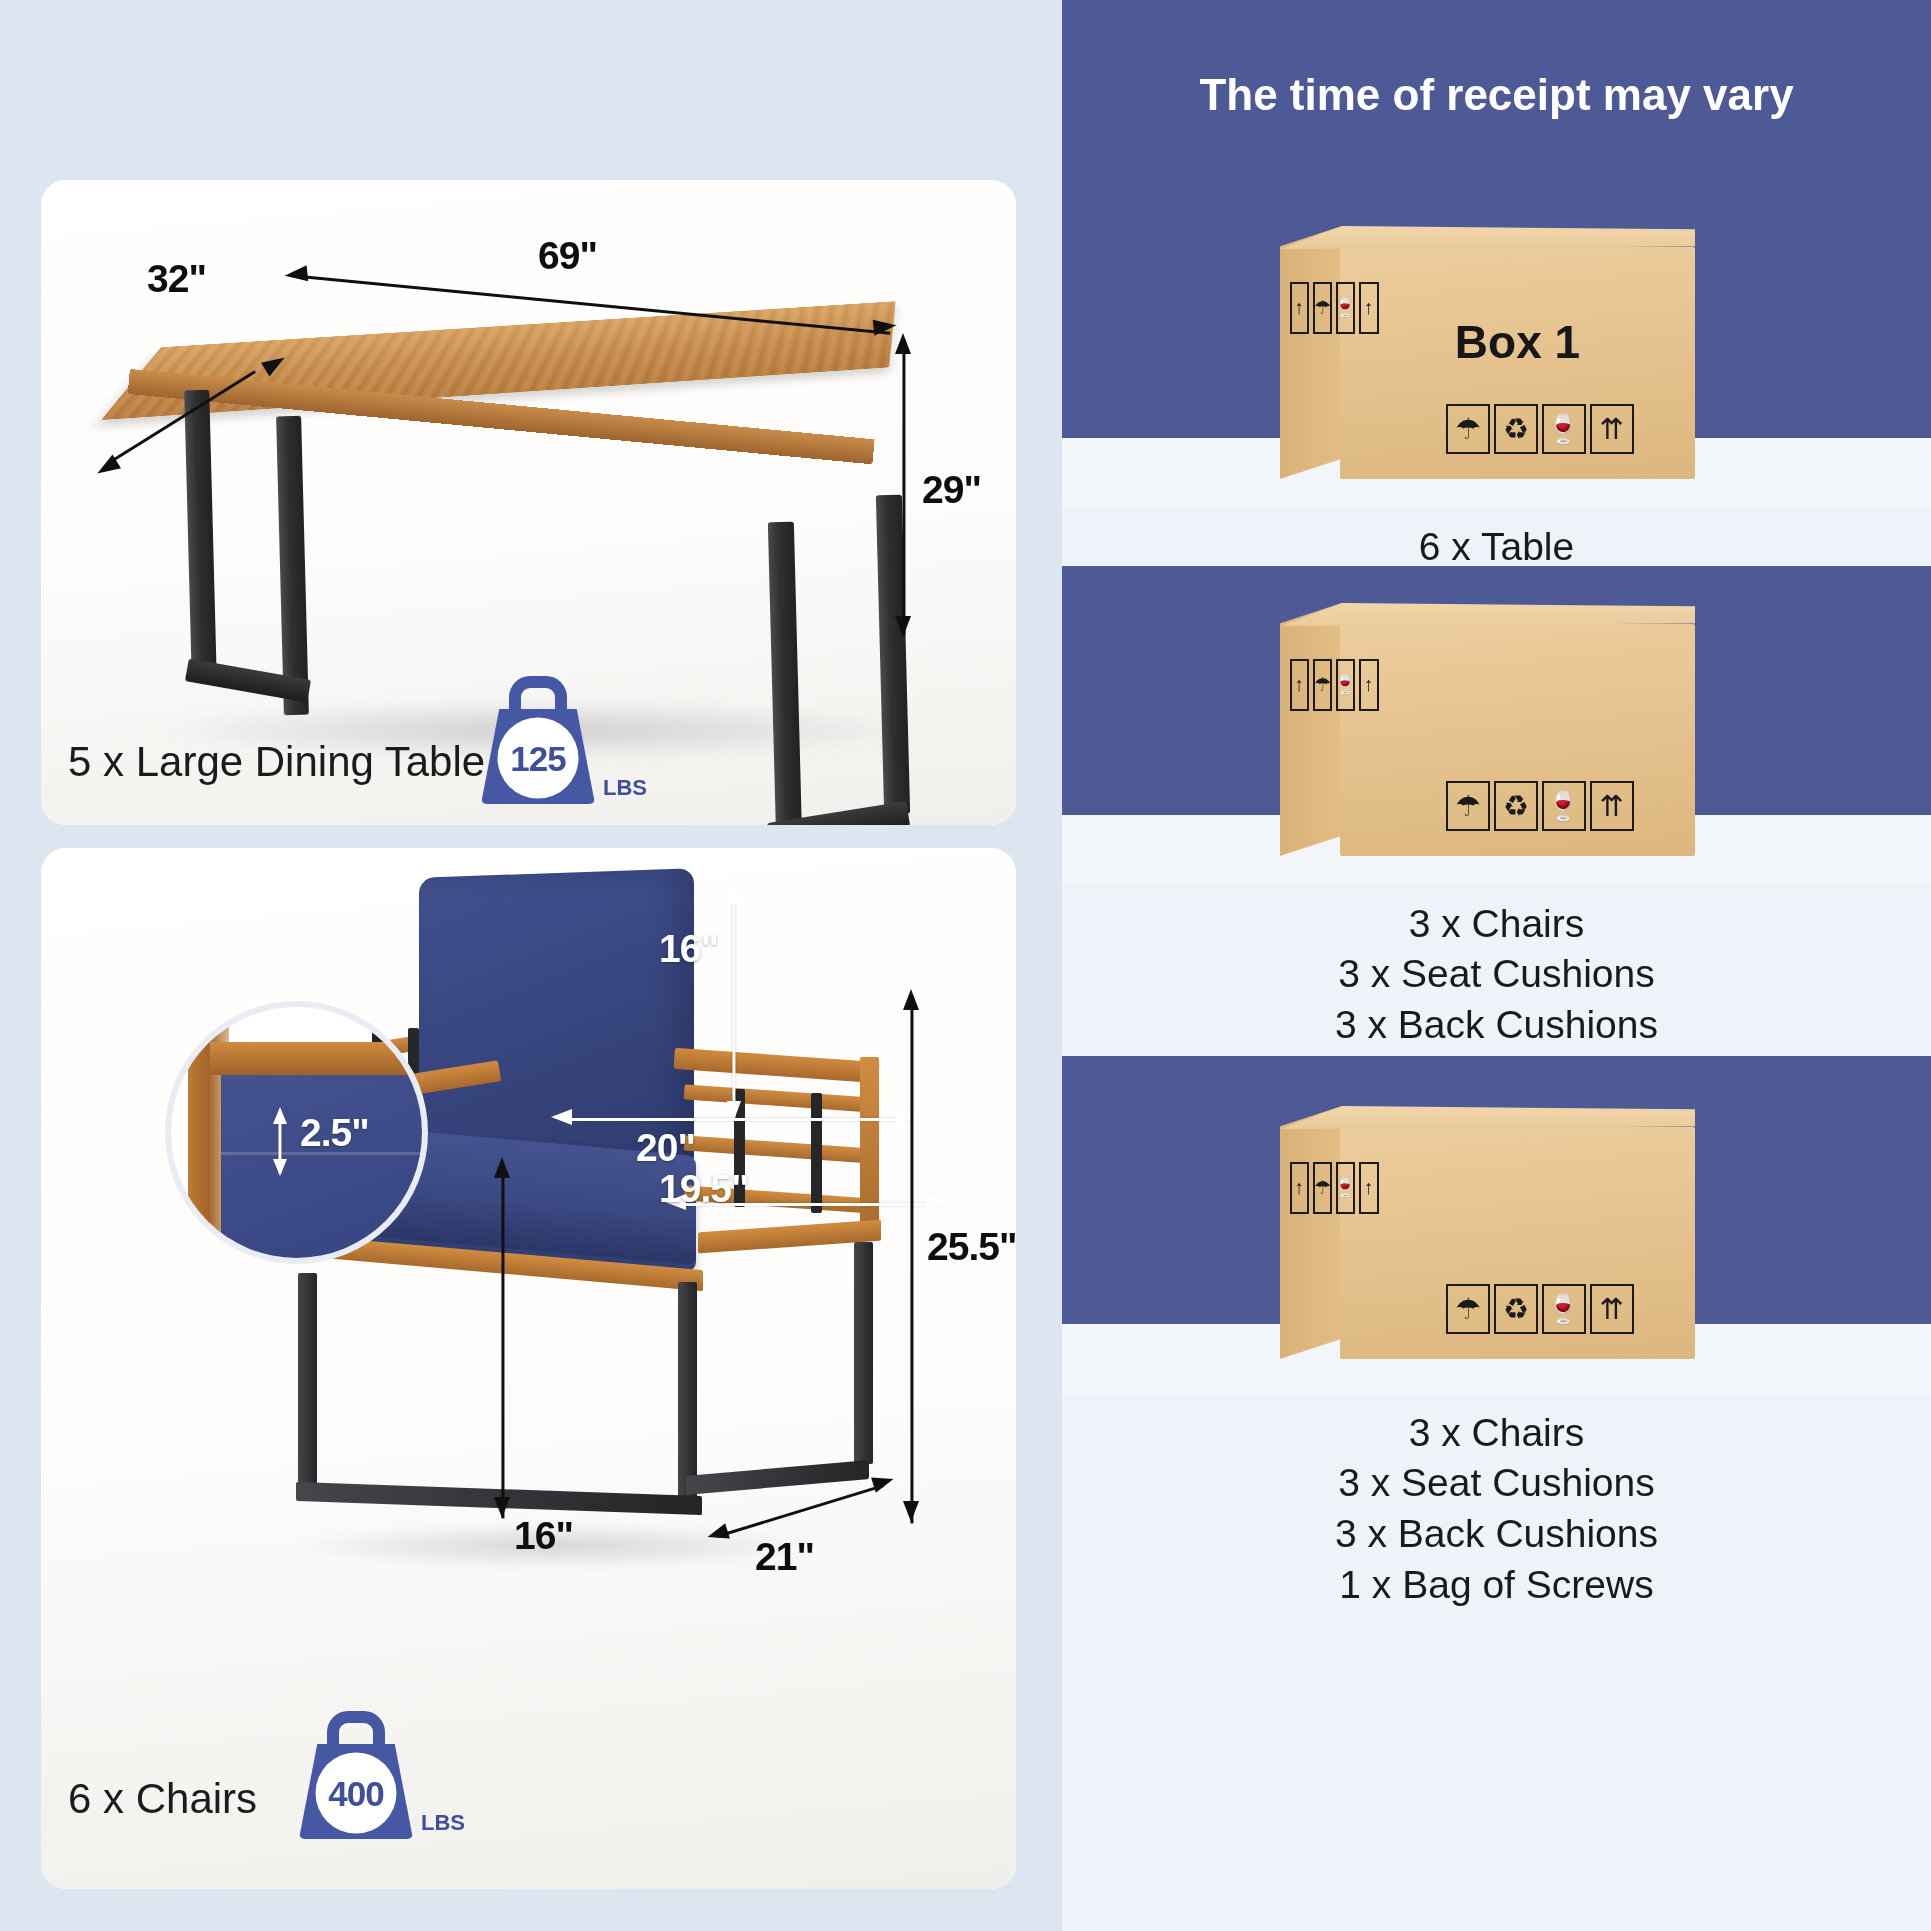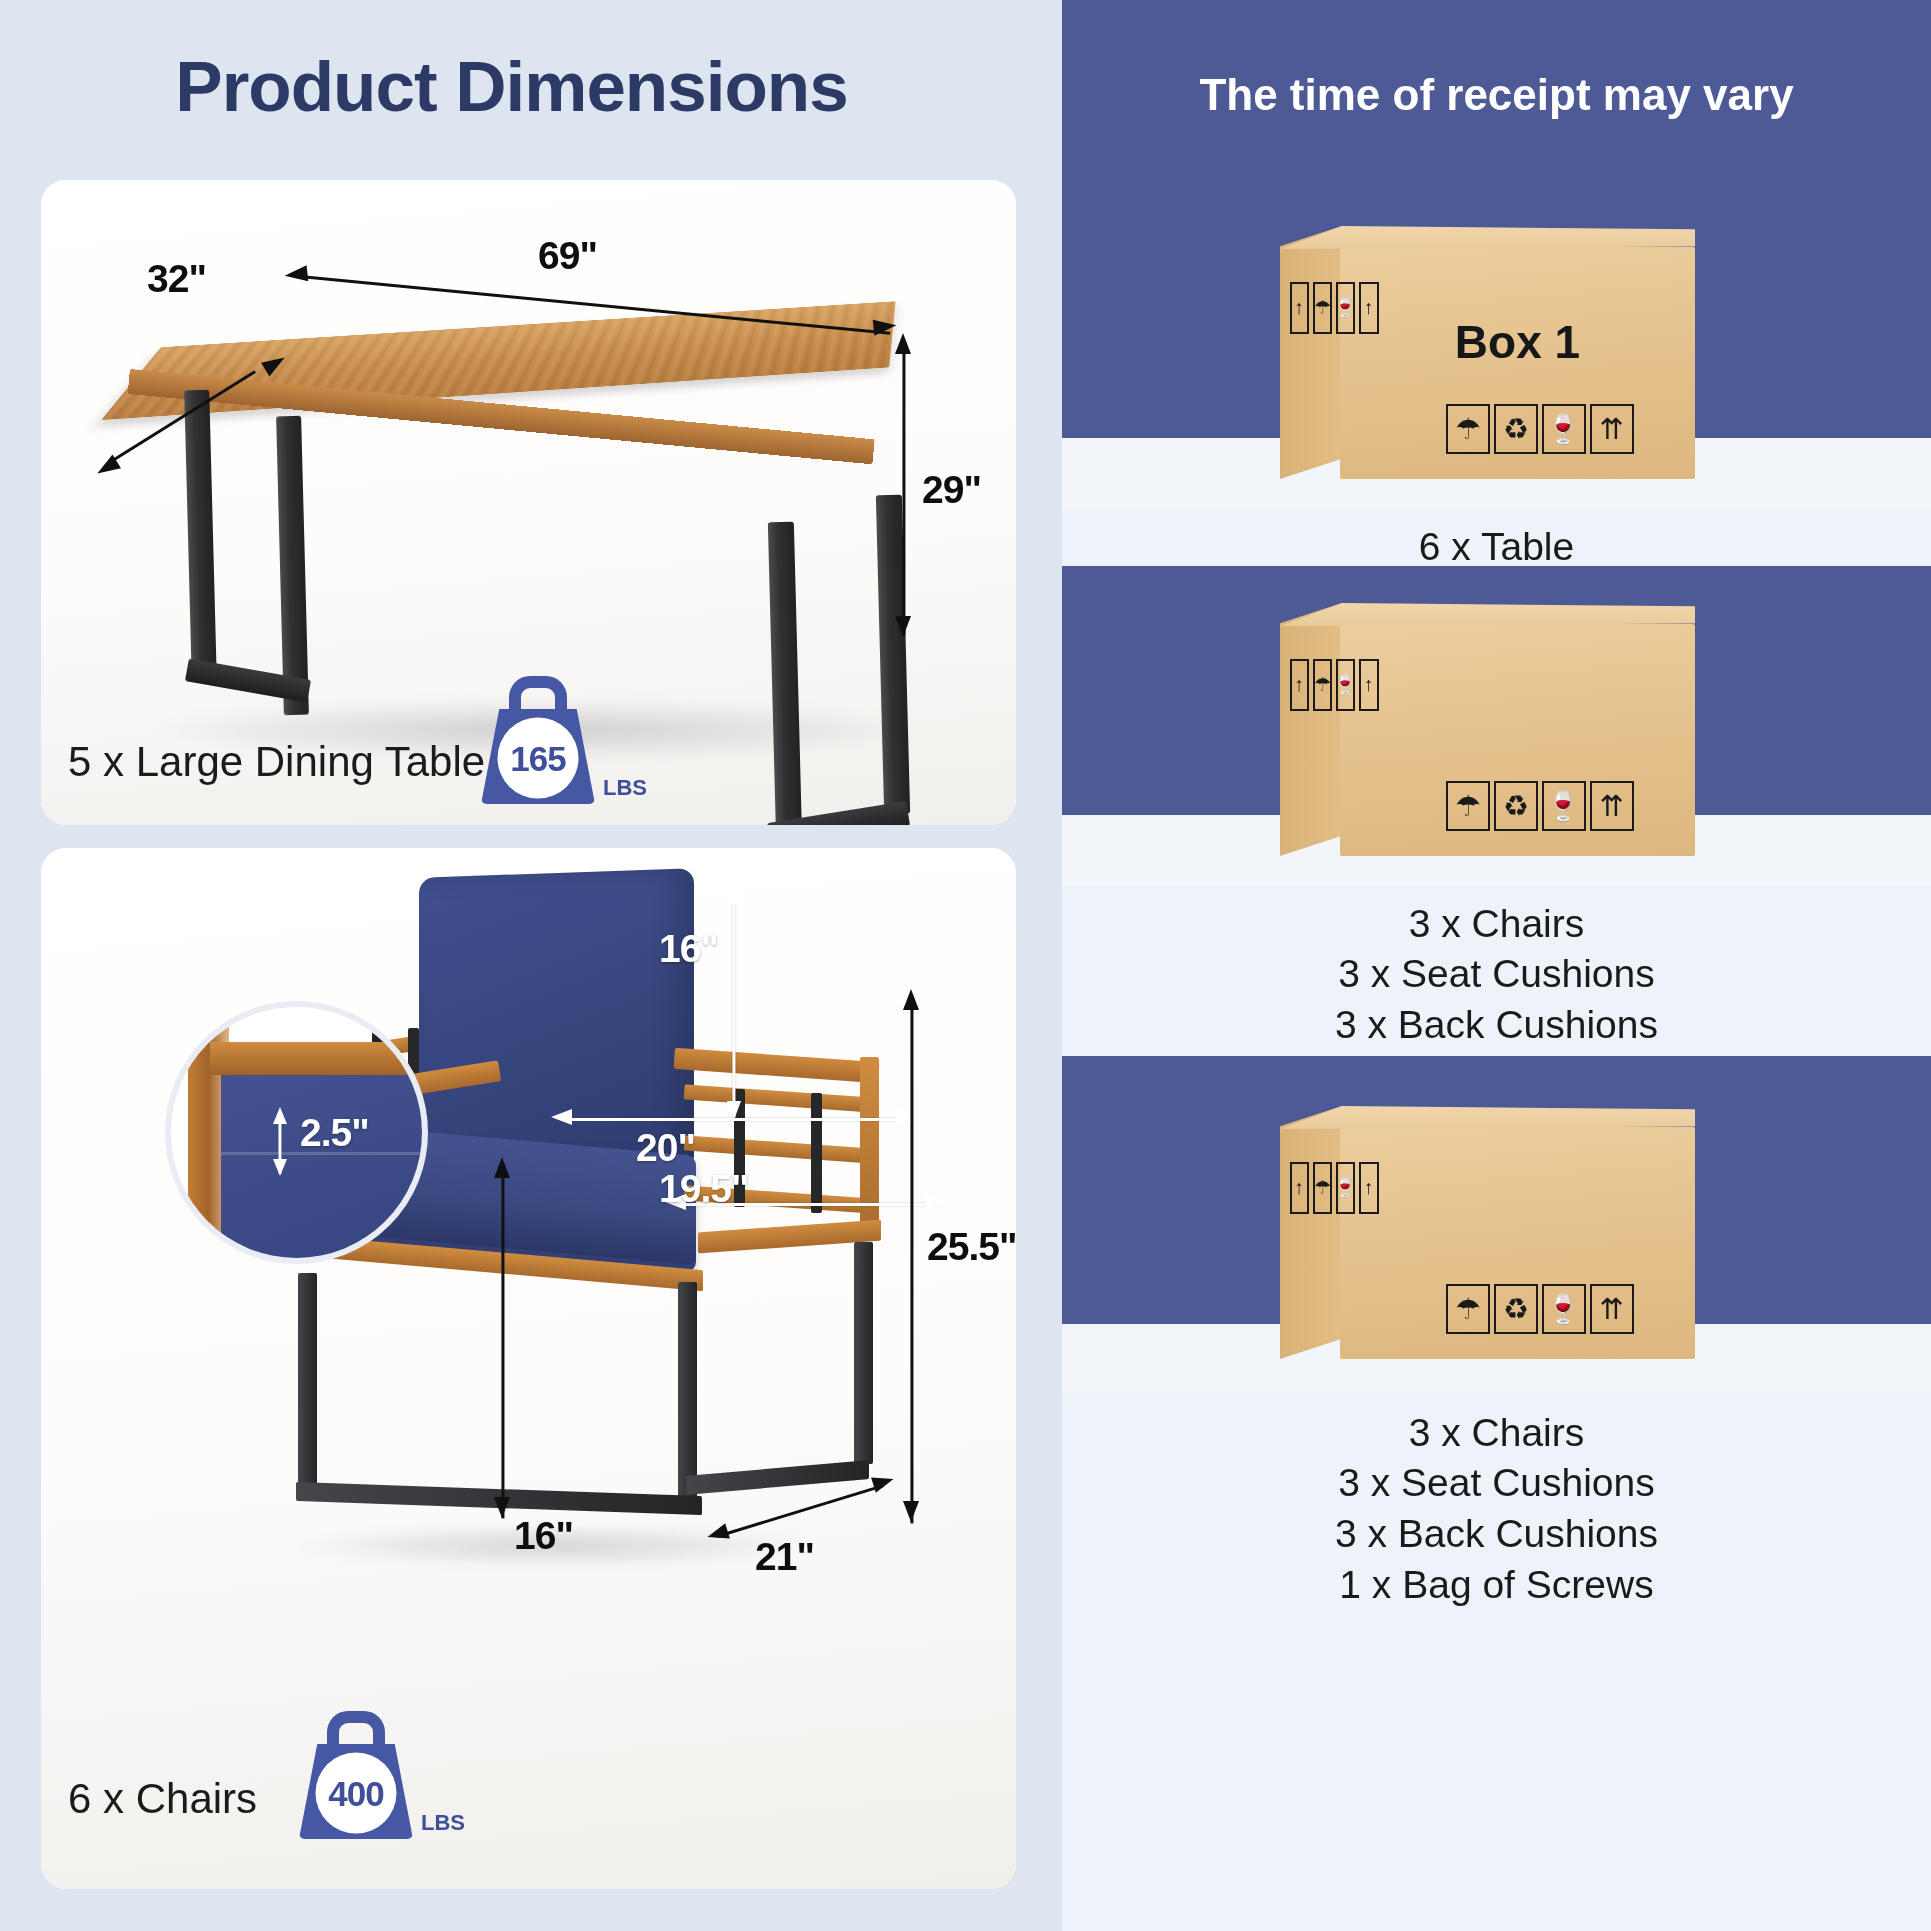--- a/index.html
+++ b/index.html
@@ -246,21 +246,20 @@
   .sym-glyph { font-size:29px; line-height:1; }
   .sym-glyph-small { font-size:19.3px; line-height:1; }
 </style>
 </head>
 <body>
 
 <div class="page">
 
   <div class="left-col">
 
-    <div class="main-title">Product Dimensions</div>
 
     <div class="card table-card">
       <div class="photo-bg"></div>
 
       <div class="table-wrap">
         <div class="floor-shadow"></div>
         <div class="tabletop"></div>
         <div class="tabletop-edge"></div>
 
         <div class="leg leg-l-vert"></div>
@@ -290,21 +289,21 @@
                   border-bottom:21px solid #101010;"></div>
       <div class="arrowhead" style="left:854px; top:436px; border-left:8.7px solid transparent; border-right:8.7px solid transparent;
                   border-top:21px solid #101010;"></div>
       <div class="dim-label" style="left:881px; top:288px;">29"</div>
 
       <div class="card-caption" style="left:27px; top:558px;">5 x Large Dining Table</div>
 
       <div class="weight-badge" style="left:440px; top:529px;">
         <div class="wb-handle"></div>
         <div class="wb-body">
-          <div class="wb-circle">165</div>
+          <div class="wb-circle">125</div>
         </div>
         <div class="wb-lbs" style="left:122px; top:66px;">LBS</div>
       </div>
     </div>
 
     <div class="card chair-card">
       <div class="photo-bg"></div>
 
       <div class="chair-wrap">
         <div class="chair-shadow"></div>

